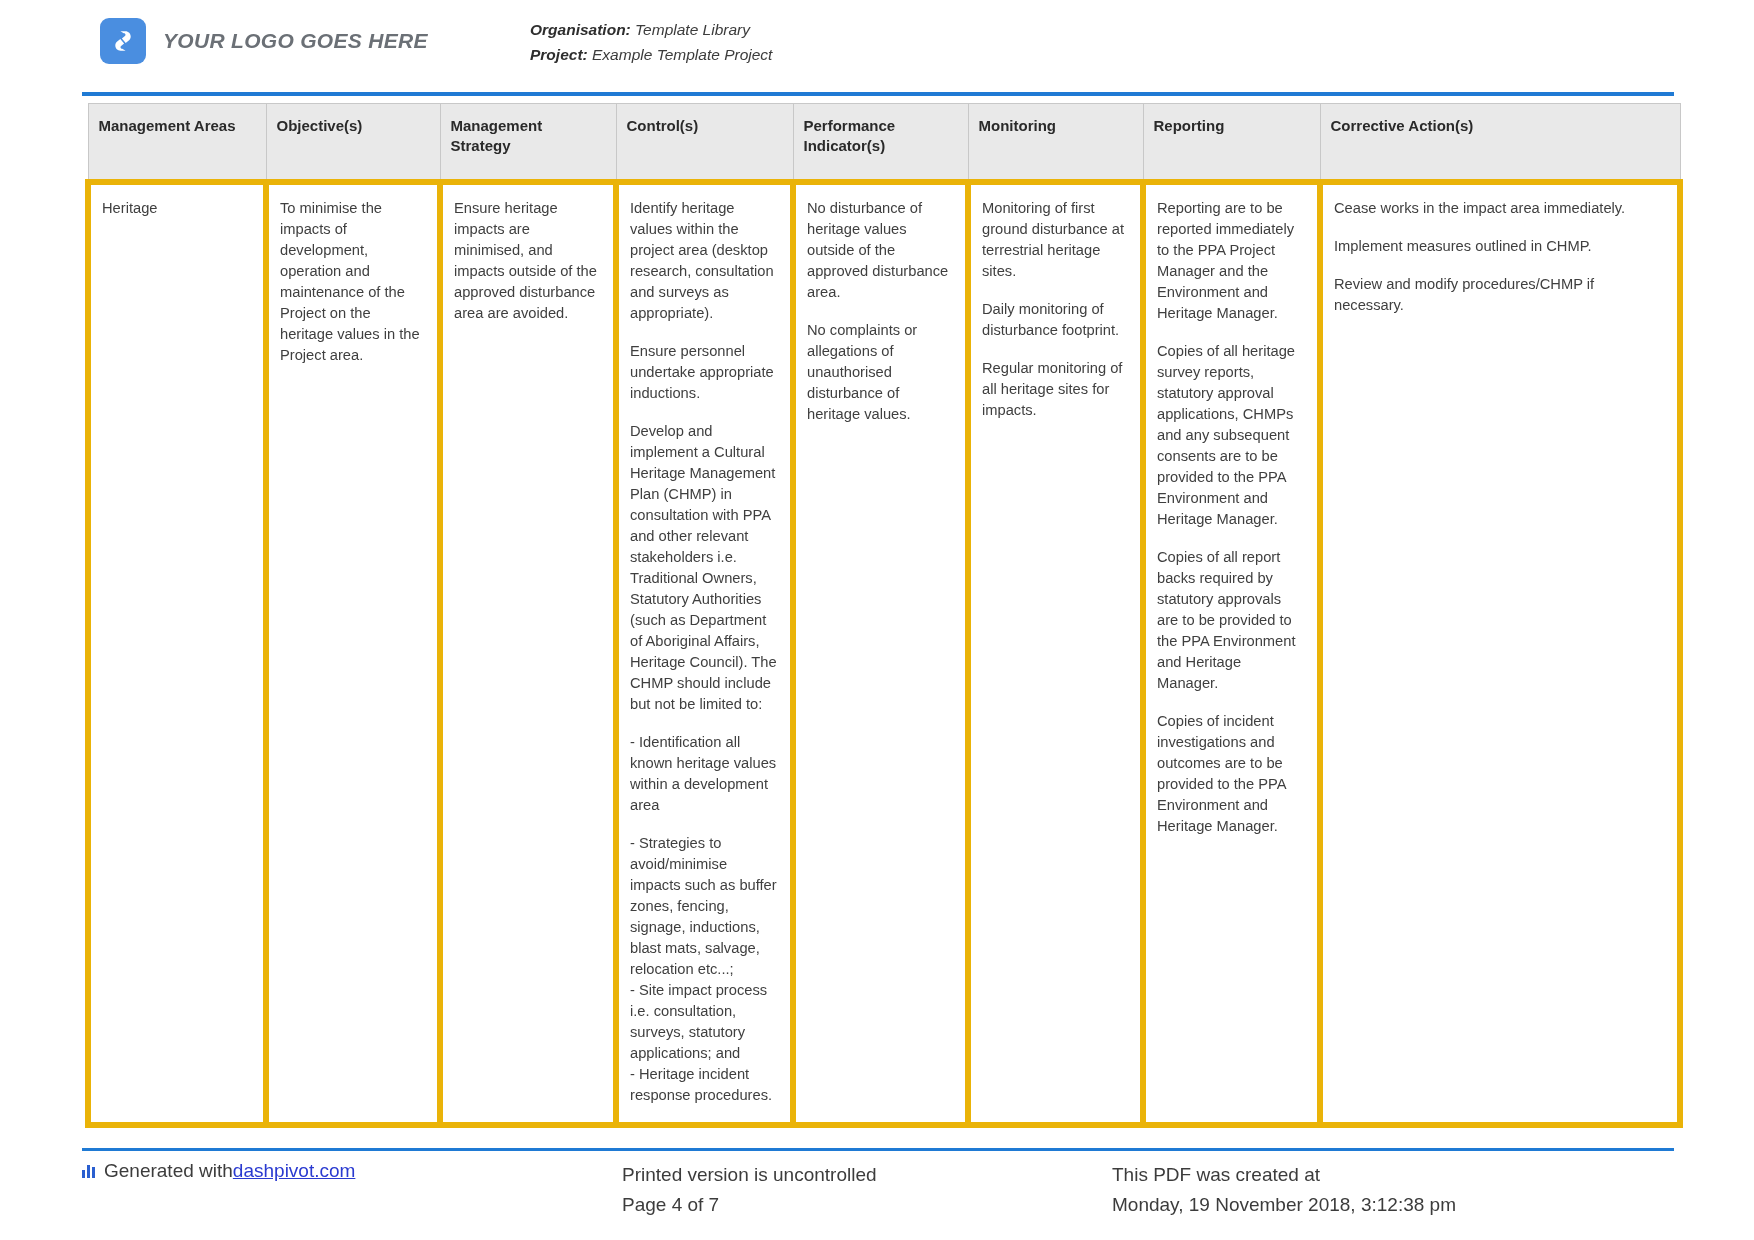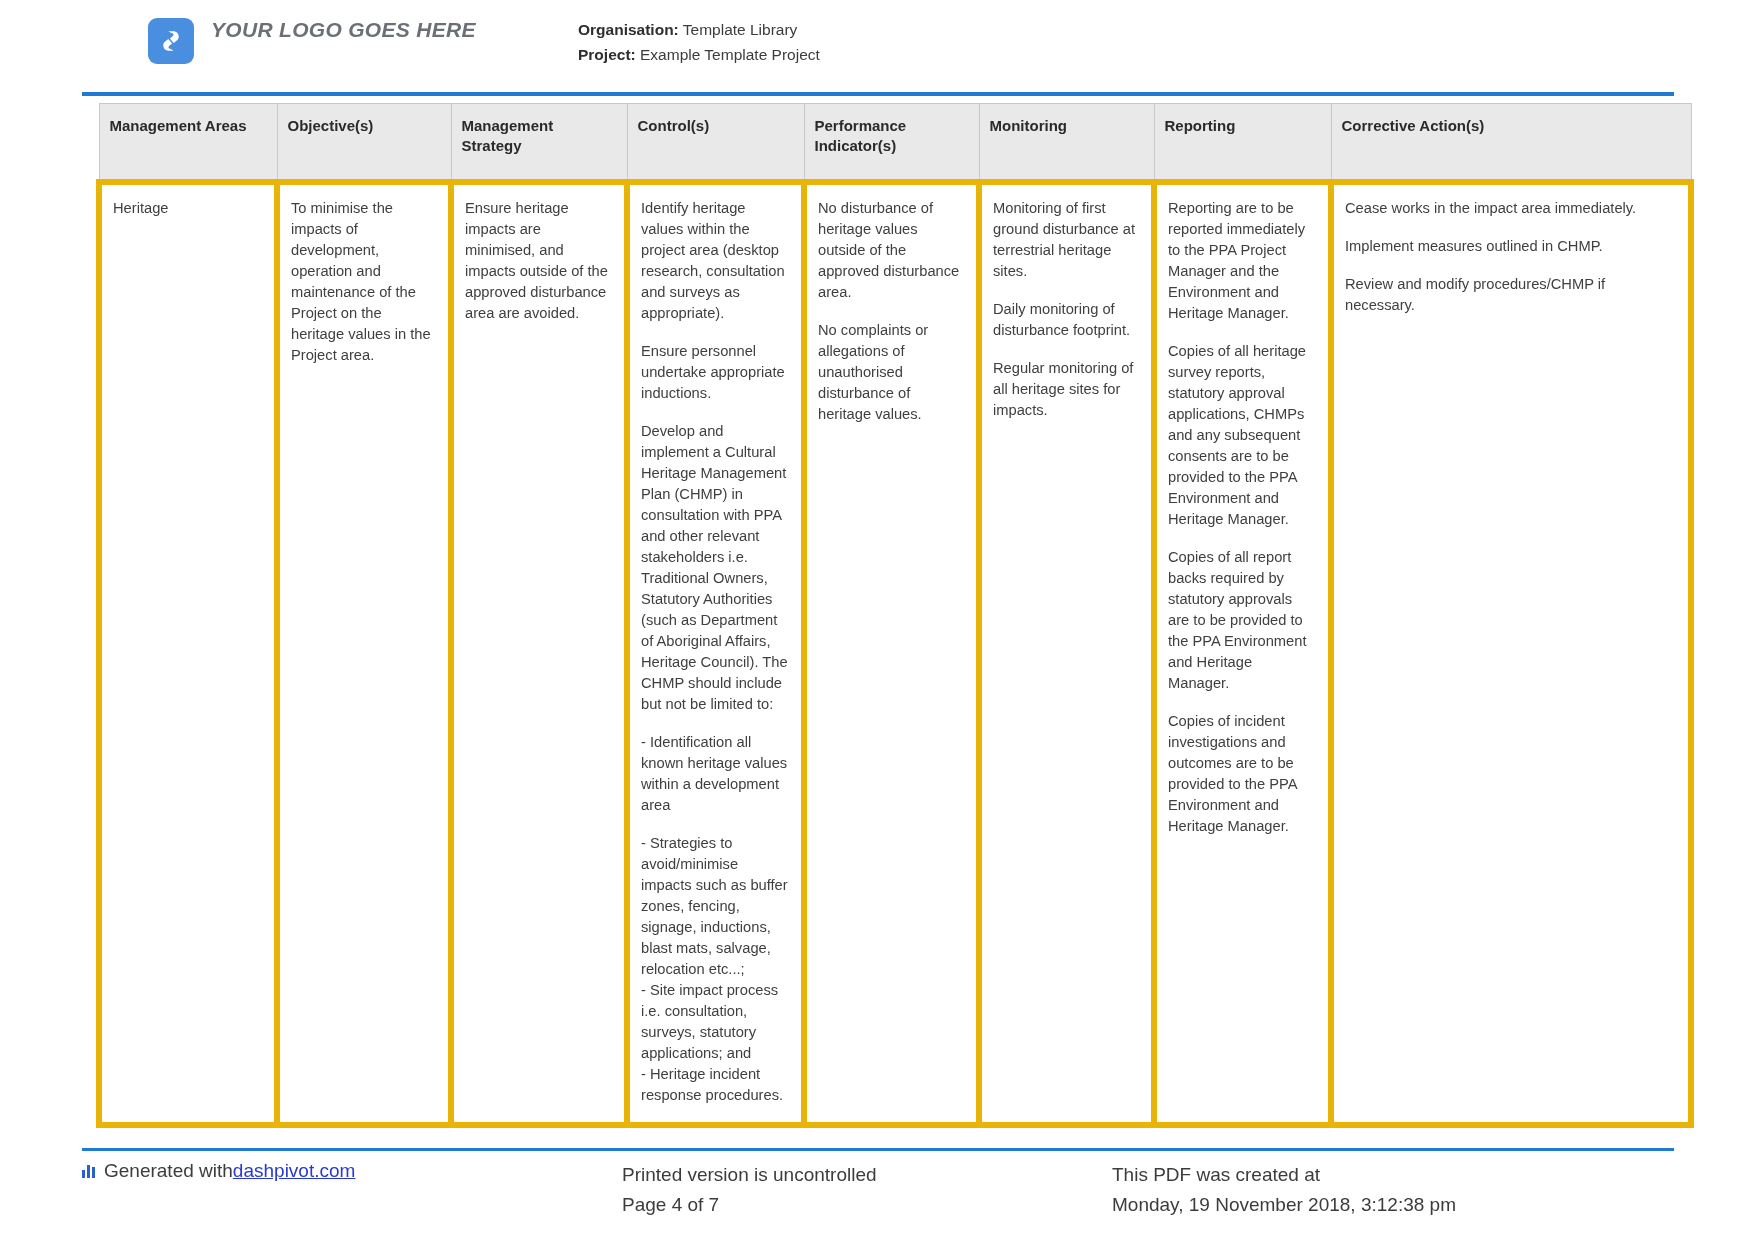--- a/index.html
+++ b/index.html
@@ -33,23 +33,23 @@
     height: 92px;
     display: flex;
     align-items: flex-start;
     box-sizing: border-box;
     padding: 18px 0 0 0;
   }
 
   .logo-block {
     width: 530px;
     display: flex;
+    align-items: center;
     padding-left: 100px;
     box-sizing: border-box;
-    margin-left: 48px;
   }
   .logo-mark {
     width: 46px;
     height: 46px;
     border-radius: 9px;
     background: #4a8ee0;
     display: flex;
     align-items: center;
     justify-content: center;
     flex: none;
@@ -61,20 +61,21 @@
     font-size: 21px;
     letter-spacing: 0.3px;
     color: #6b7076;
     white-space: nowrap;
   }
 
   .meta-col {
     font-size: 15.5px;
     line-height: 1.33;
     color: #3c3c3c;
+    font-style: italic;
   }
   .meta-col .row {
     white-space: nowrap;
     margin-bottom: 4px;
   }
   .meta-col b {
     font-weight: bold;
     color: #2e2e2e;
   }
   .meta-center {
@@ -94,21 +95,21 @@
     left: 82px;
     top: 92px;
     width: 1592px;
     height: 4px;
     background: #1f7ad4;
   }
 
   
   .table-wrap {
     position: absolute;
-    left: 96px;
+    left: 85px;
     top: 103px;
     width: 1592px;
   }
   table.emp {
     border-collapse: collapse;
     width: 1592px;
     table-layout: fixed;
   }
   table.emp th {
     background: #e9e9e9;

